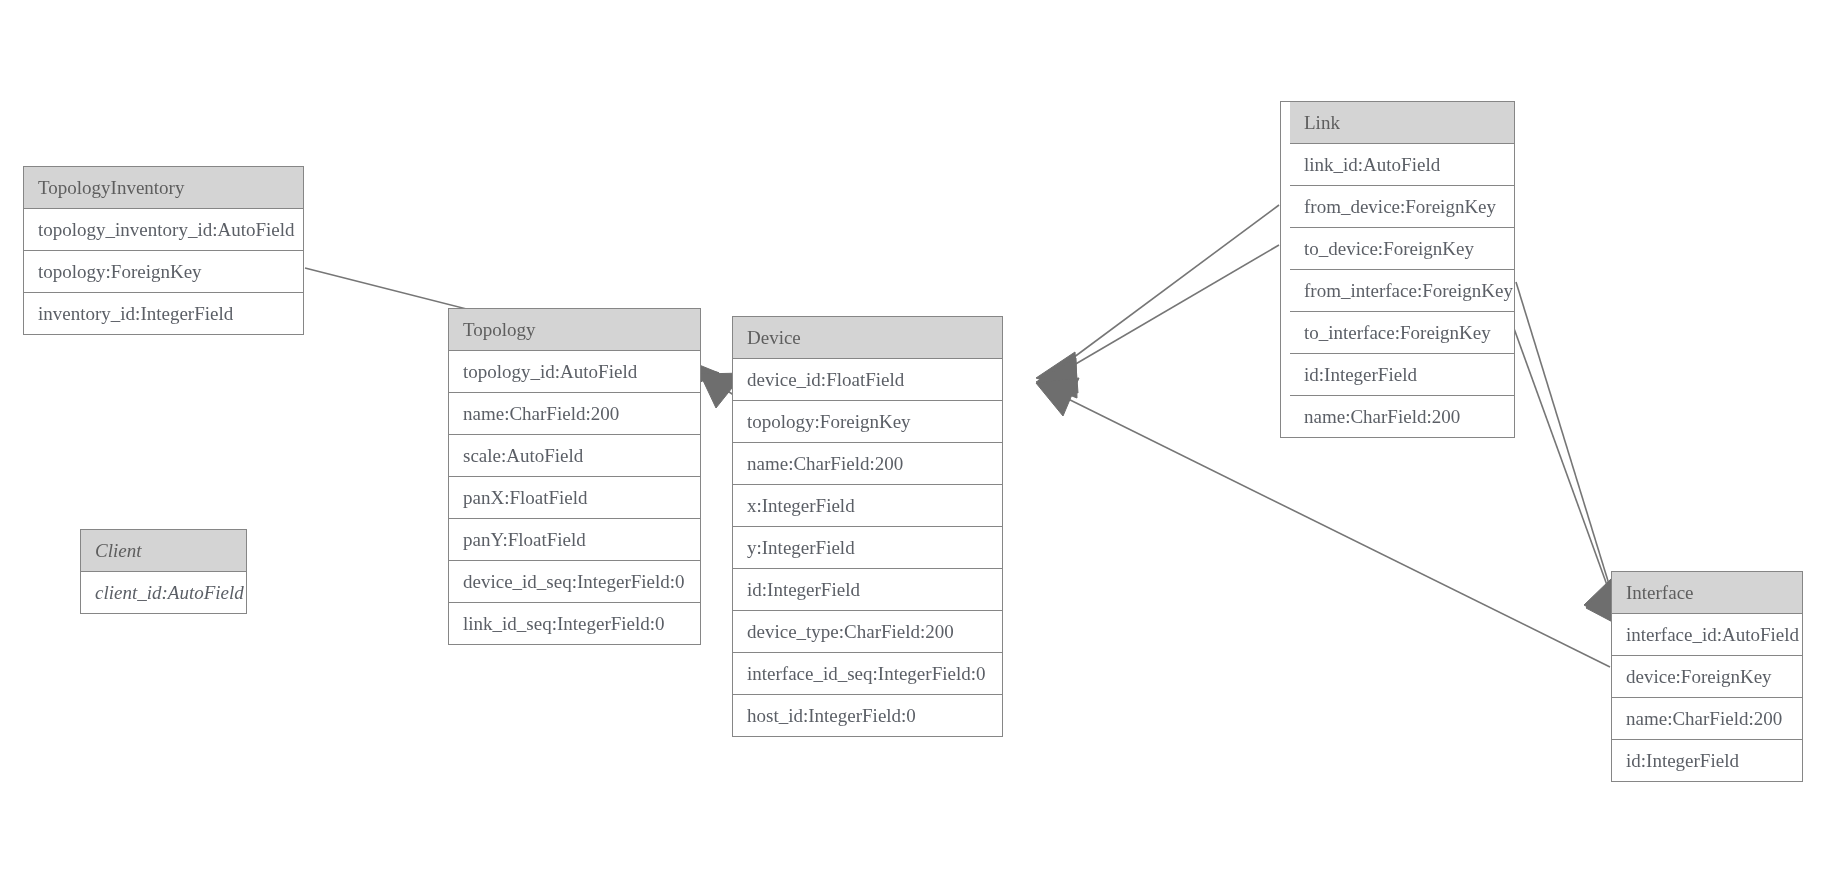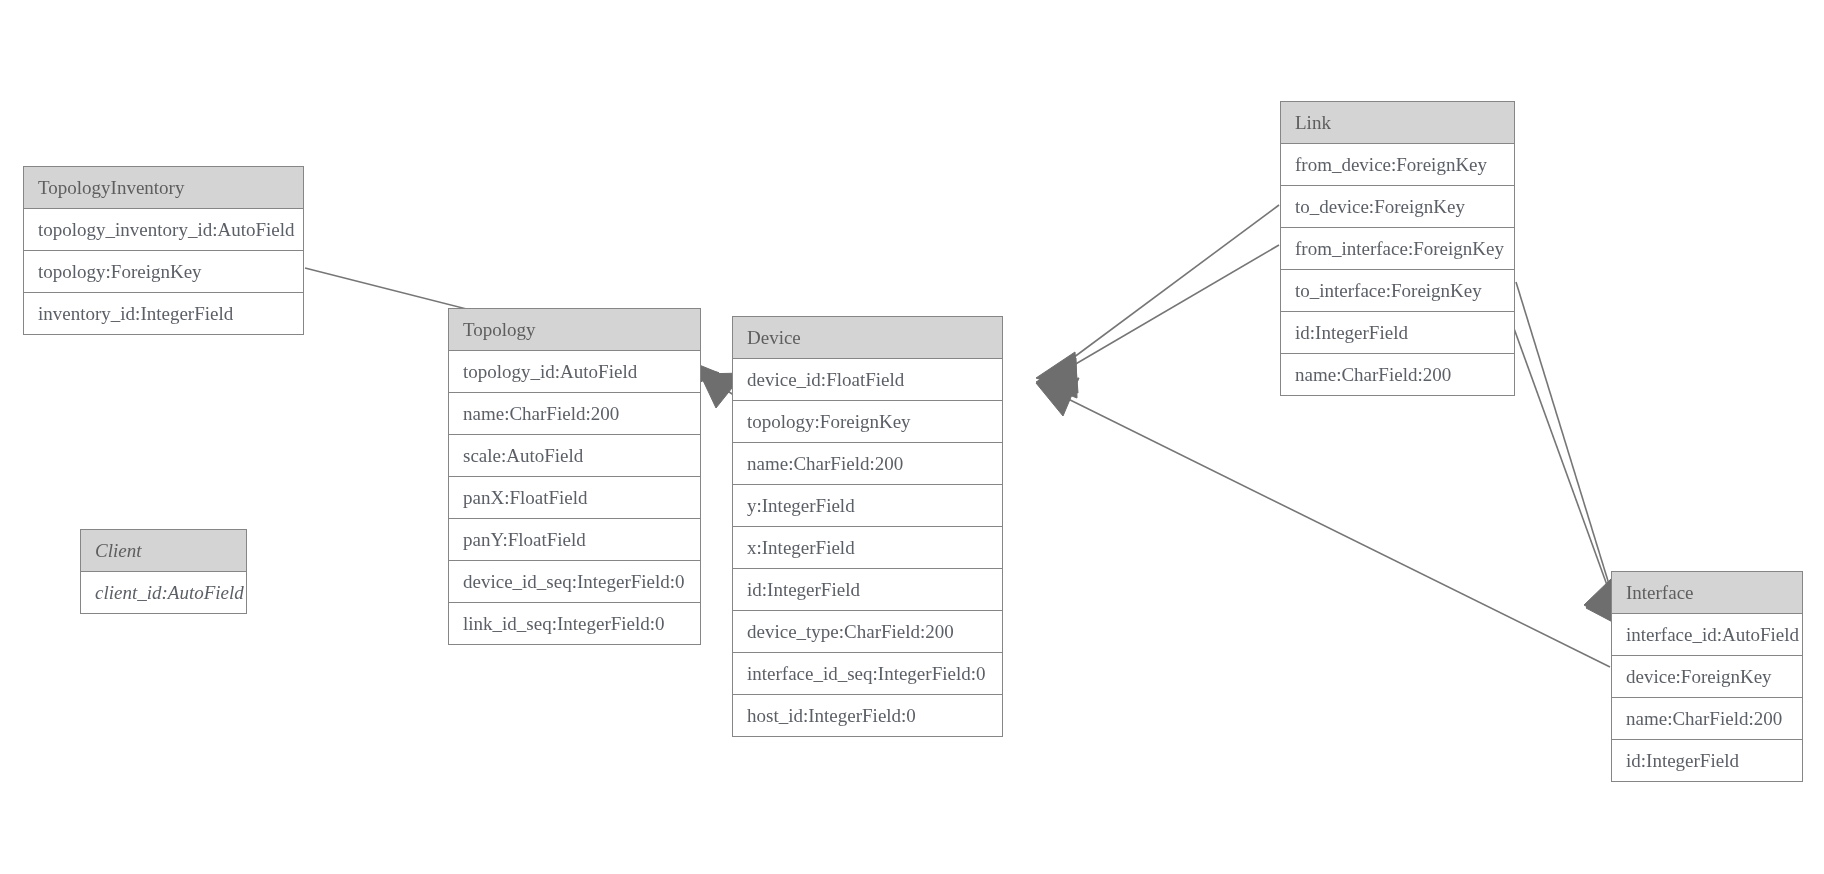--- a/index.html
+++ b/index.html
@@ -127,31 +127,32 @@
           <div class="attr-row">device_id_seq:IntegerField:0</div>
           <div class="attr-row">link_id_seq:IntegerField:0</div>
         </div>
       </div>
       <div class="entity" style="left: 732px; top: 316px; width: 271px;">
         <div class="entity-header">Device</div>
         <div class="entity-attrs">
           <div class="attr-row">device_id:FloatField</div>
           <div class="attr-row">topology:ForeignKey</div>
           <div class="attr-row">name:CharField:200</div>
+          <div class="attr-row">x:IntegerField</div>
           <div class="attr-row">y:IntegerField</div>
-          <div class="attr-row">x:IntegerField</div>
           <div class="attr-row">id:IntegerField</div>
           <div class="attr-row">device_type:CharField:200</div>
           <div class="attr-row">interface_id_seq:IntegerField:0</div>
           <div class="attr-row">host_id:IntegerField:0</div>
         </div>
       </div>
-      <div class="entity" style="left: 1280px; top: 101px; width: 235px;">
+      <div class="entity" style="left: 1280px; top: 101px; width: 235px; padding-left: 9px;">
         <div class="entity-header">Link</div>
         <div class="entity-attrs">
+          <div class="attr-row">link_id:AutoField</div>
           <div class="attr-row">from_device:ForeignKey</div>
           <div class="attr-row">to_device:ForeignKey</div>
           <div class="attr-row">from_interface:ForeignKey</div>
           <div class="attr-row">to_interface:ForeignKey</div>
           <div class="attr-row">id:IntegerField</div>
           <div class="attr-row">name:CharField:200</div>
         </div>
       </div>
       <div class="entity" style="left: 1611px; top: 571px; width: 192px;">
         <div class="entity-header">Interface</div>

